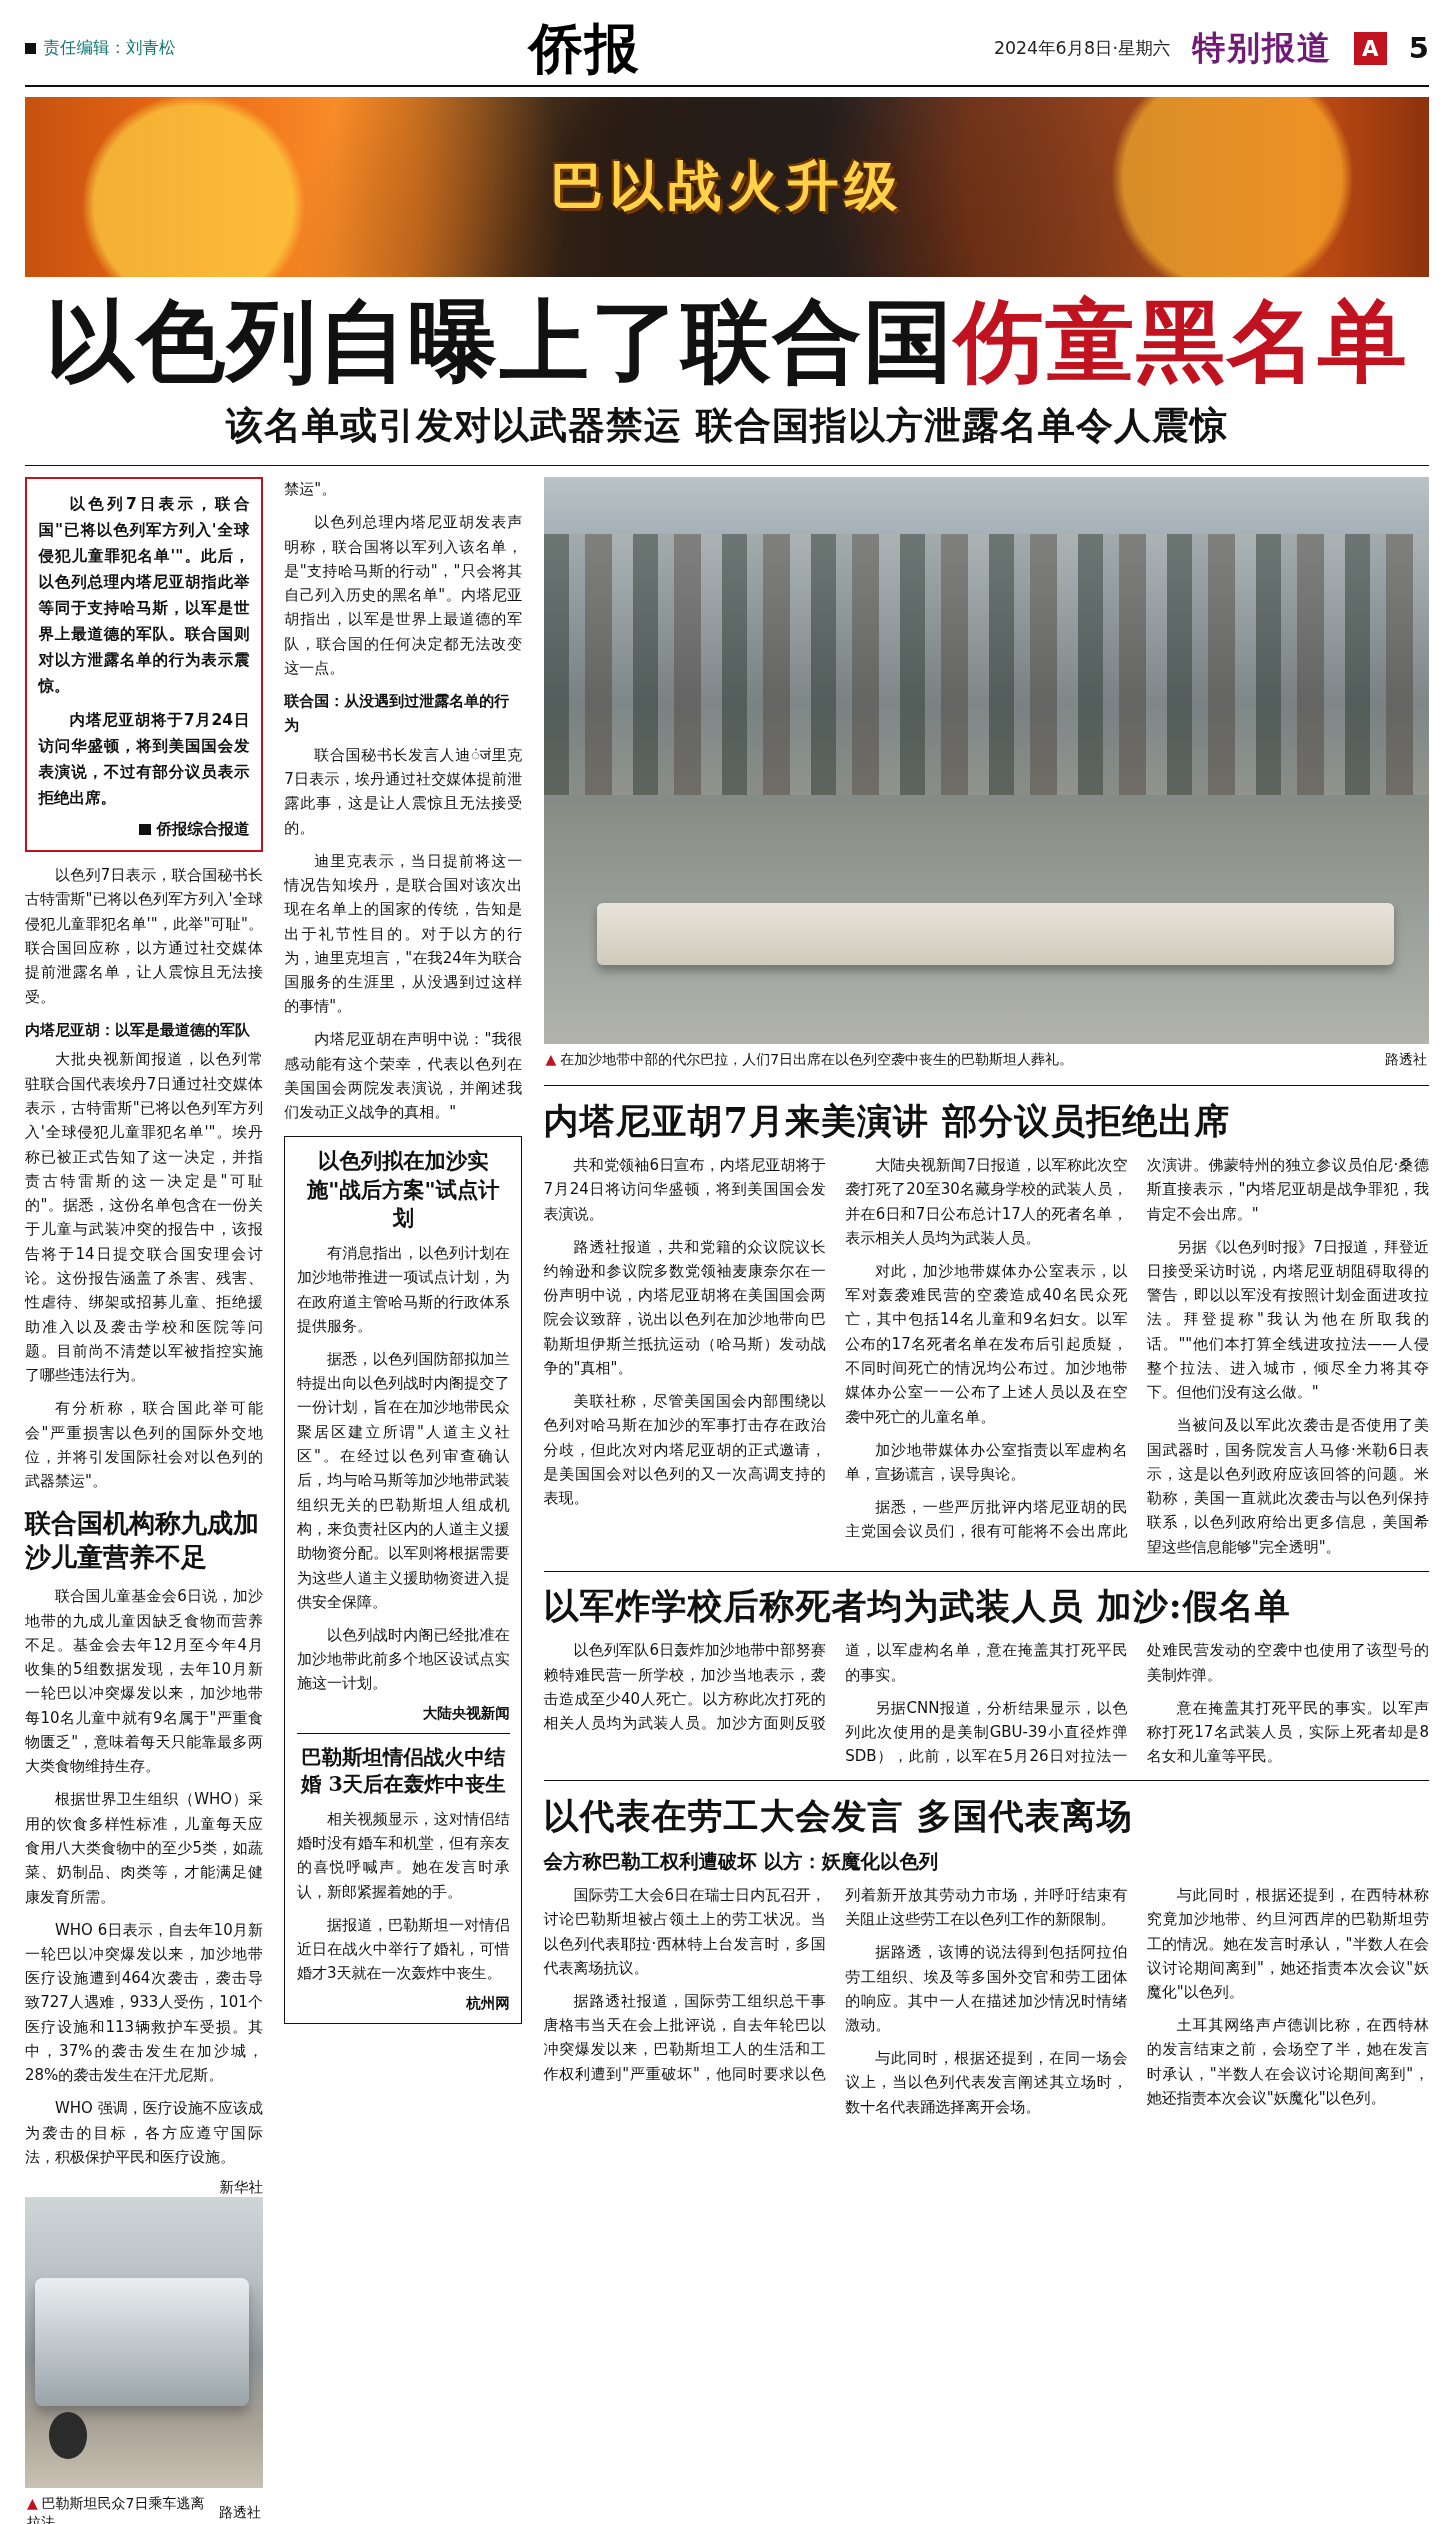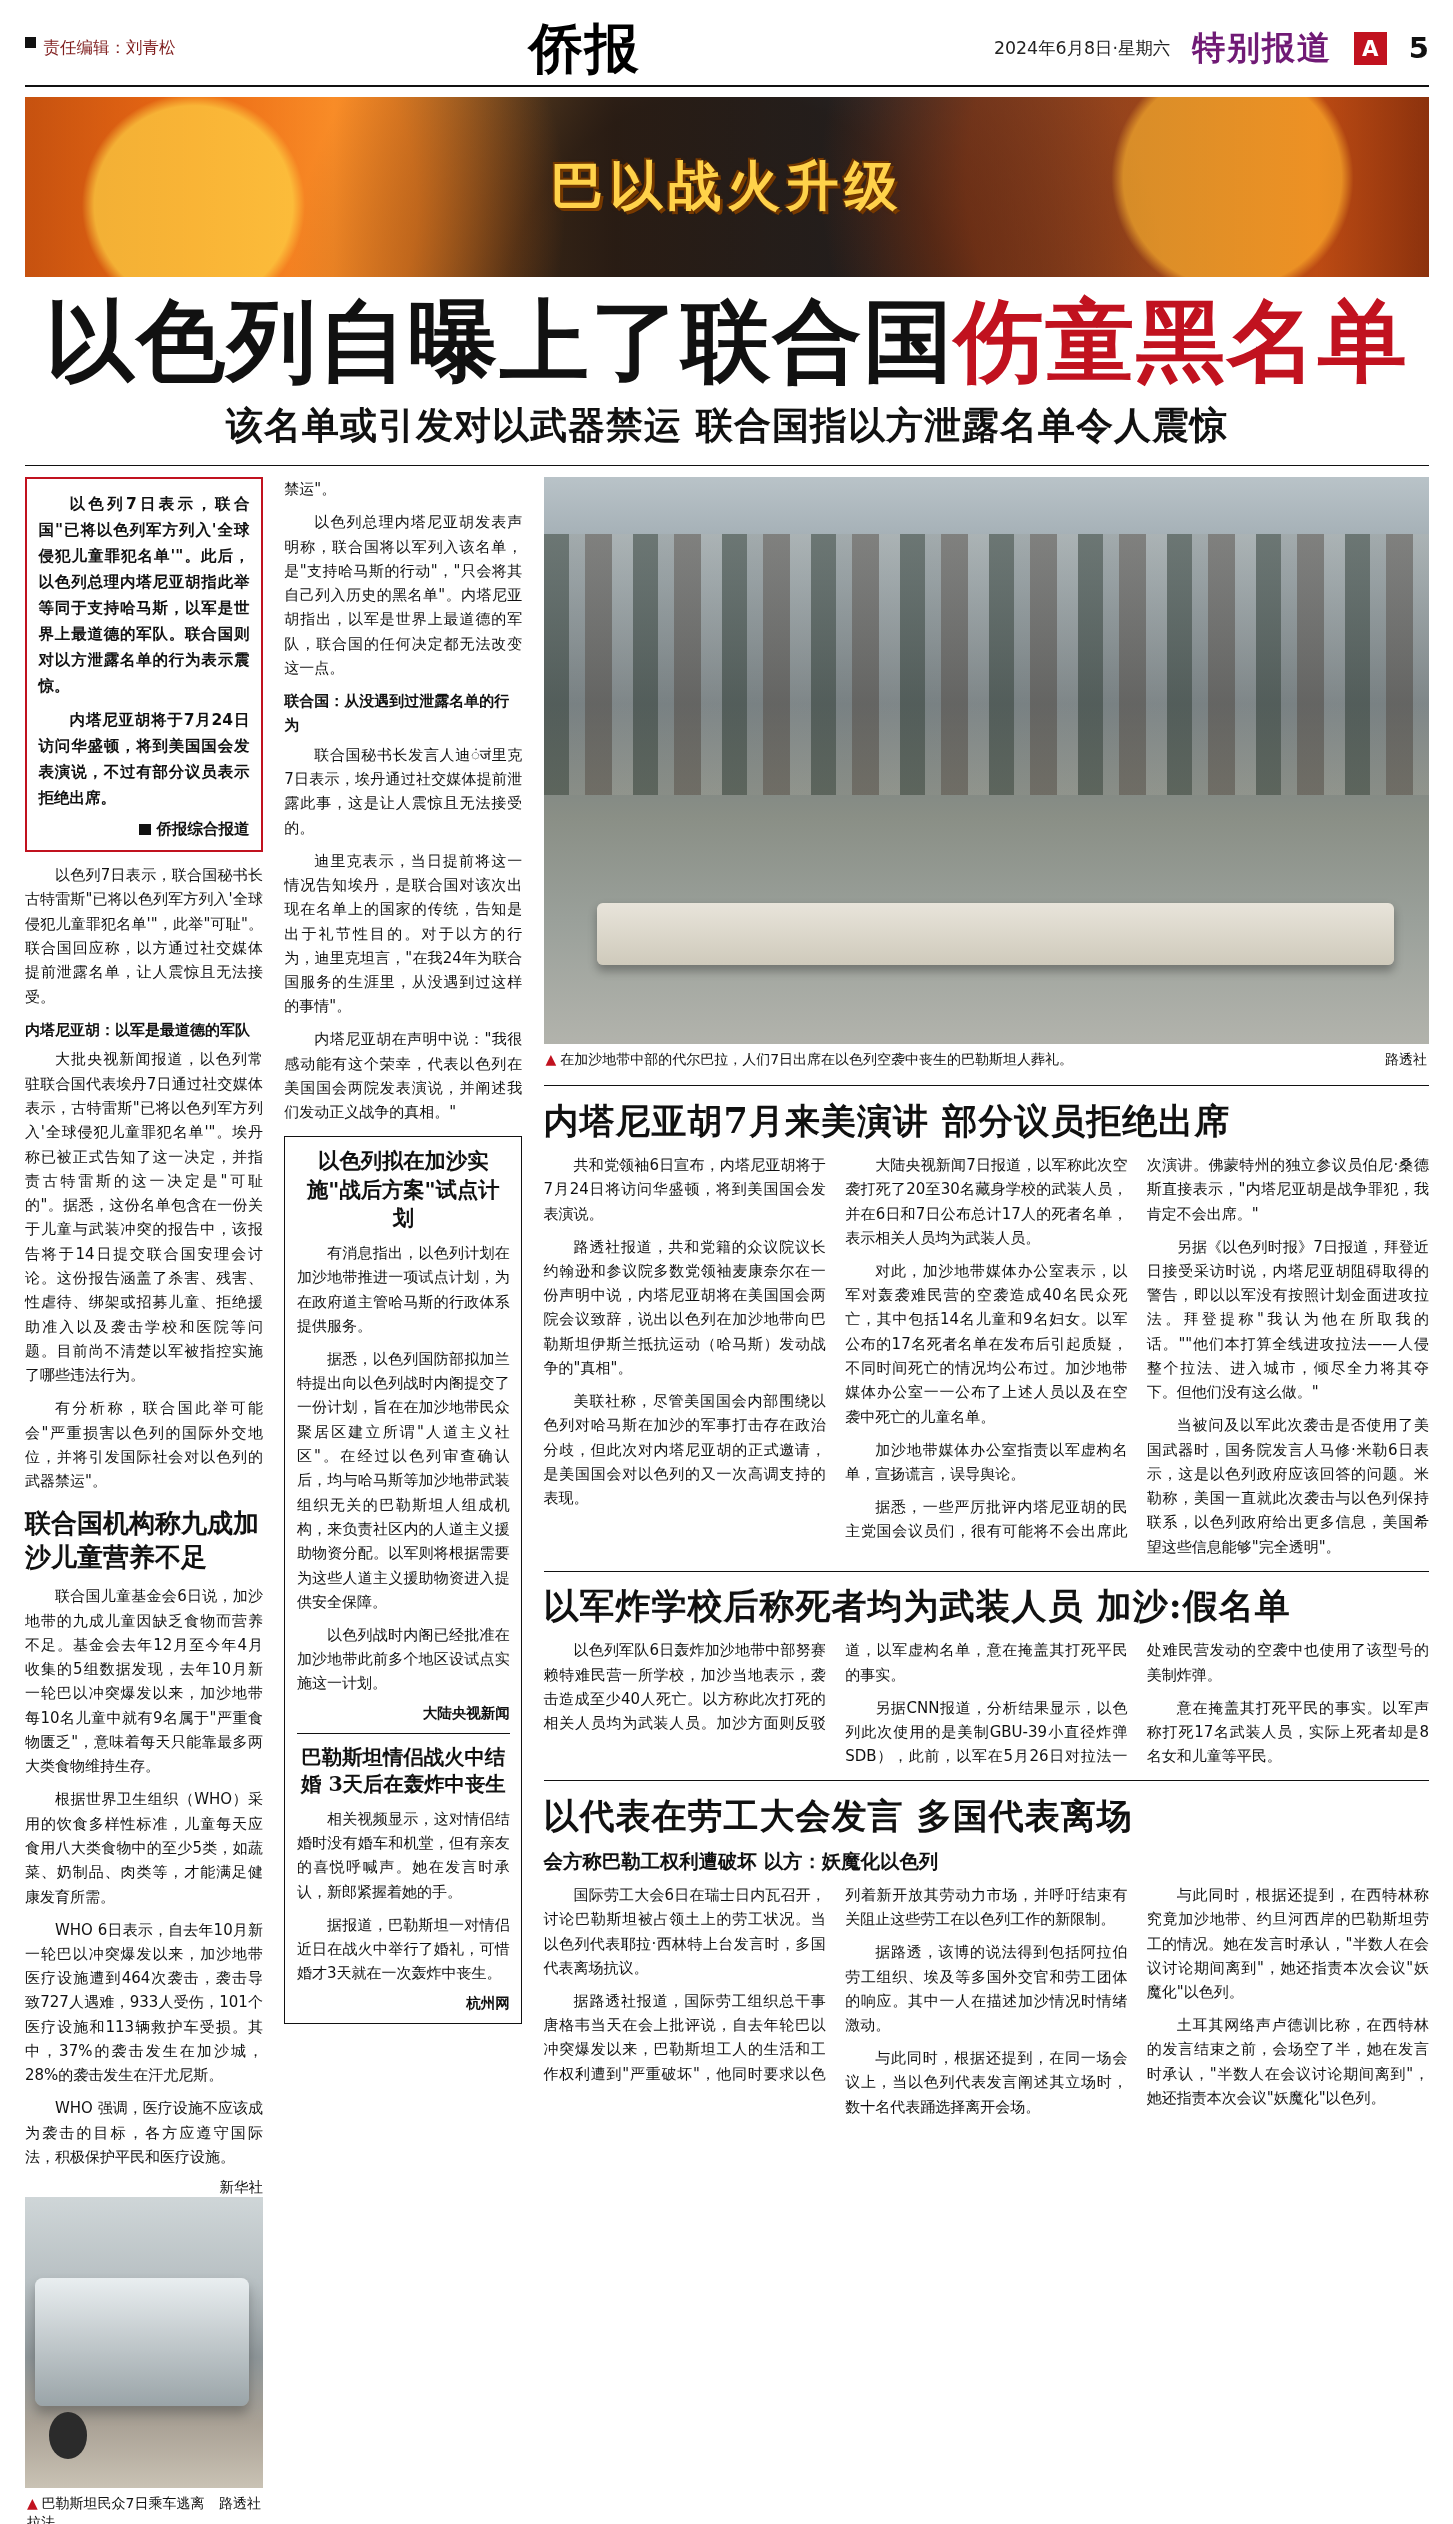--- a/index.html
+++ b/index.html
@@ -18,21 +18,21 @@
     padding:21.3px 25px 17.4px 25px;
   }
   
   .masthead{
     display:flex;
     align-items:center;
     justify-content:space-between;
     border-bottom:2.9px solid #111;
     padding-bottom:9.7px;
   }
-  .mh-left{display:flex;align-items:flex-start;gap:7.8px;font-size:16.5px;color:#7f1d1d;}
+  .mh-left{display:flex;align-items:center;gap:7.8px;font-size:16.5px;color:#0f766e;}
   .mh-left .sq{width:10.7px;height:10.7px;background:#111;display:inline-block;}
   .mh-center{display:flex;align-items:center;gap:9.7px;}
   .logo-cn{
     font-family:"DejaVu Serif","Liberation Serif",serif;
     font-weight:bold;
     font-size:54px;
     color:#000000;
     letter-spacing:1.9px;
     line-height:1;
   }
@@ -132,21 +132,21 @@
   .indent{text-indent:2em;}
 
   
   .photo{position:relative;width:100%;}
   .cap{
     font-size:14px;
     padding:5.8px 1.9px 1.9px 1.9px;
     line-height:1.4;
   }
   .cap .tri{color:#c1121f;margin-right:3.9px;}
-  .cap-row{display:flex;justify-content:space-between;align-items:flex-start;gap:9.7px;}
+  .cap-row{display:flex;justify-content:space-between;align-items:center;gap:9.7px;}
   .cap-src{white-space:nowrap;font-size:14px;}
 
   .ph-funeral{
     height:567px;
     background:
       linear-gradient(180deg,#b9c3c8 0%,#97a3aa 18%,#6f7a80 40%,#8a8f86 60%,#9aa09a 78%,#b2b3ac 100%);
     position:relative;overflow:hidden;
   }
   .ph-funeral:after{
     content:"";position:absolute;left:6%;right:4%;bottom:14%;height:11%;

